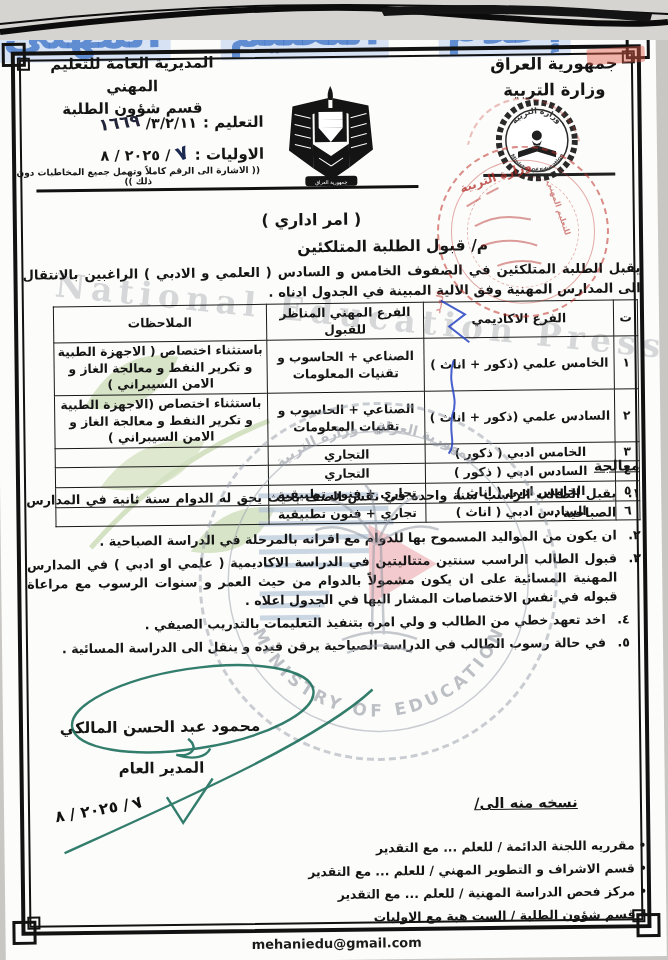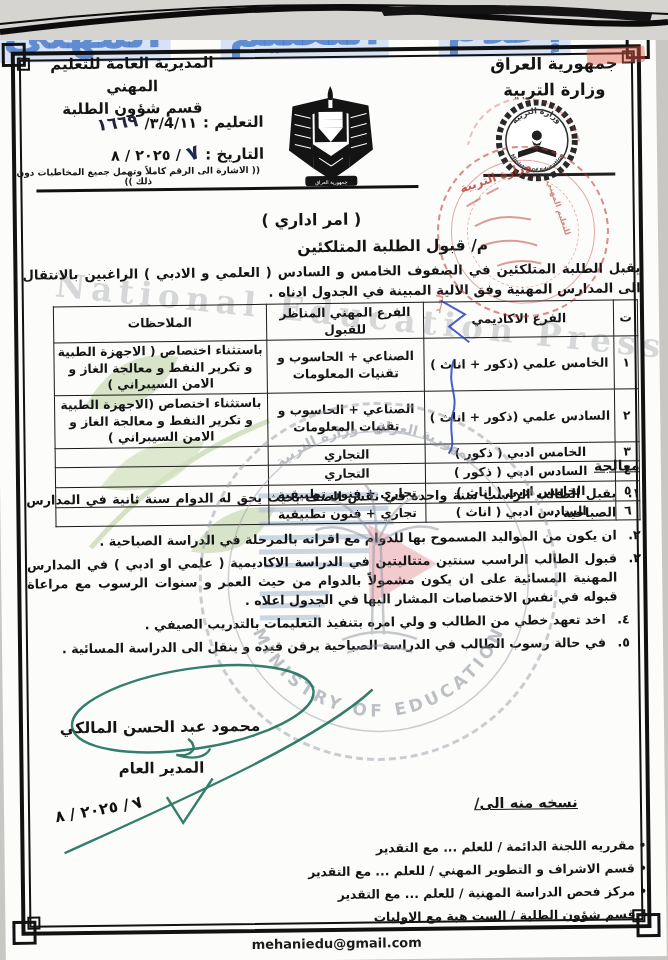--- a/index.html
+++ b/index.html
@@ -137,27 +137,27 @@
   </svg>
   <div class="shortline"></div>
 
   <div class="t rtl hdr-left">
     <div>المديرية العامة للتعليم المهني</div>
     <div>قسم شؤون الطلبة</div>
   </div>
 
   <div class="t numrow">
     <span class="hand">١٦٦٩</span>
-    <span class="printed" dir="ltr">/٣/4/١١</span>
+    <span class="printed" dir="ltr">/٣/٢/١١</span>
     <span class="lab rtl">التعليم :</span>
   </div>
   <div class="t daterow">
     <span class="printed" dir="ltr">٢٠٢٥ / ٨ /</span>
     <span class="hand-day">٧</span>
-    <span class="lab rtl">التاريخ :</span>
+    <span class="lab rtl">الاوليات :</span>
   </div>
   <div class="t rtl refnote">(( الاشارة الى الرقم كاملاً وتهمل جميع المخاطبات دون ذلك ))</div>
   <div class="mainline"></div>
 
   <svg class="t" style="left:287px;top:84px;" width="96" height="106" viewBox="0 0 96 106">
     <g fill="#141414">
       <path d="M 48 2 Q 44 10 46 16 L 50 16 Q 52 10 48 2 Z"></path>
       <path d="M 46 14 L 10 22 L 6 66 L 30 84 L 30 30 L 46 24 Z"></path>
       <path d="M 50 14 L 86 22 L 90 66 L 66 84 L 66 30 L 50 24 Z"></path>
       <rect x="32" y="24" width="32" height="34"></rect>

